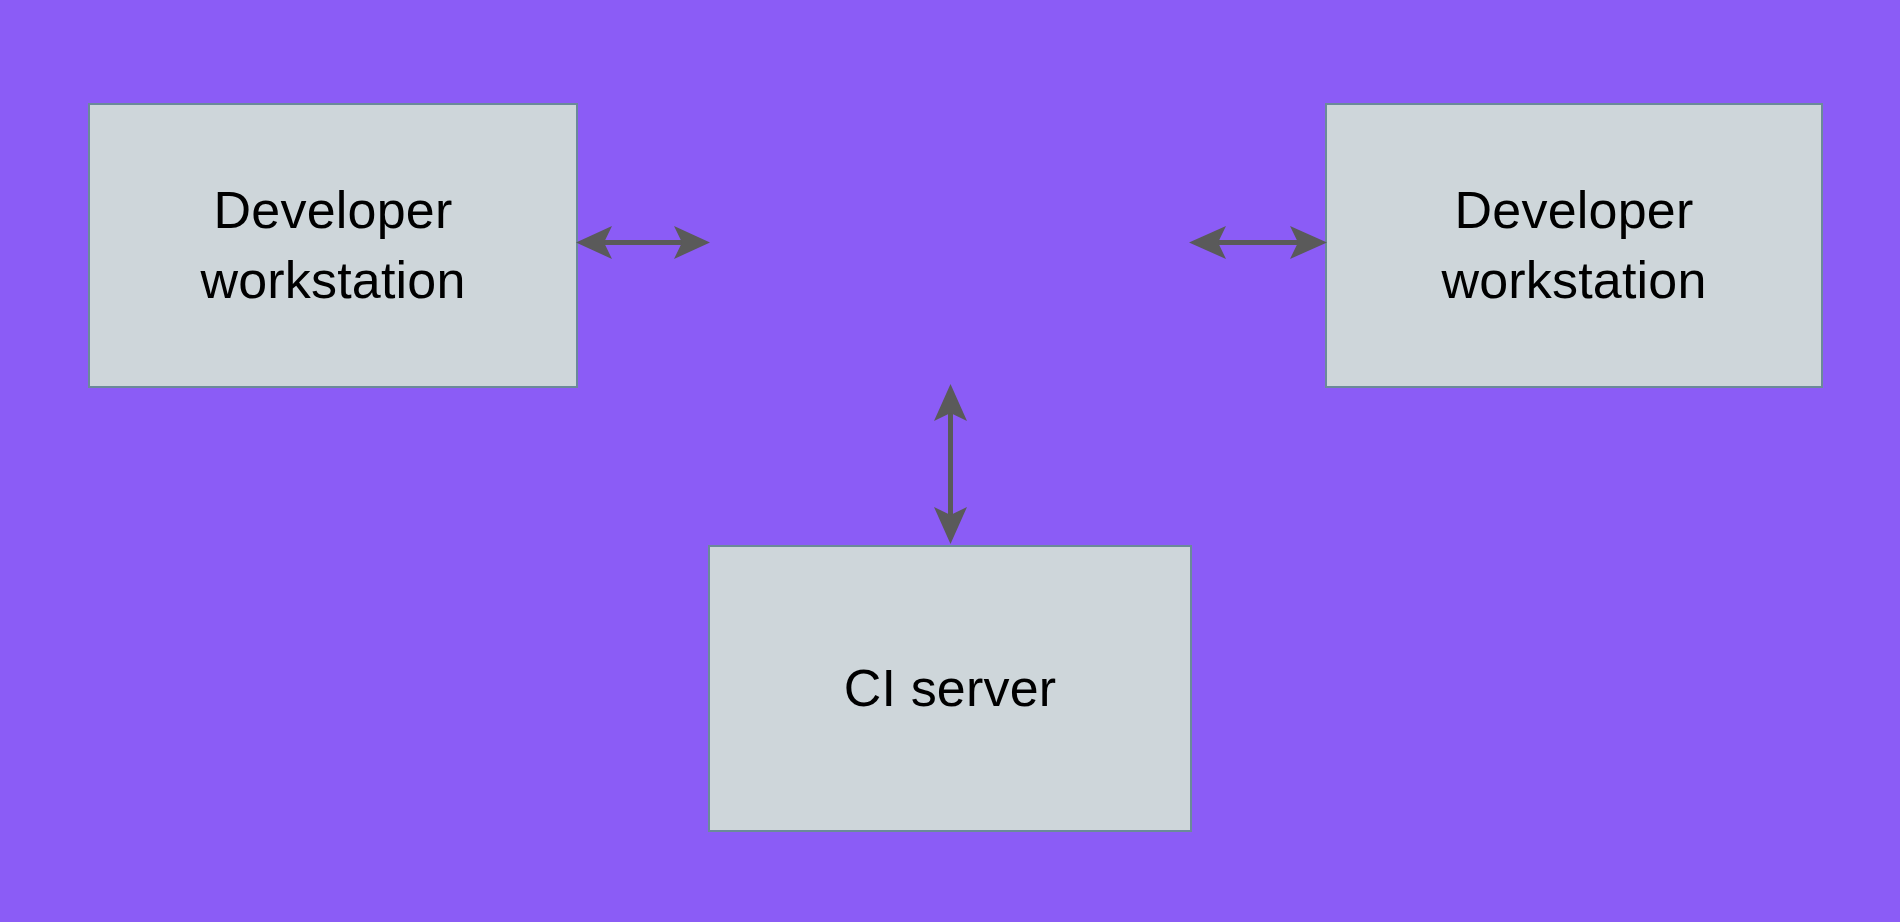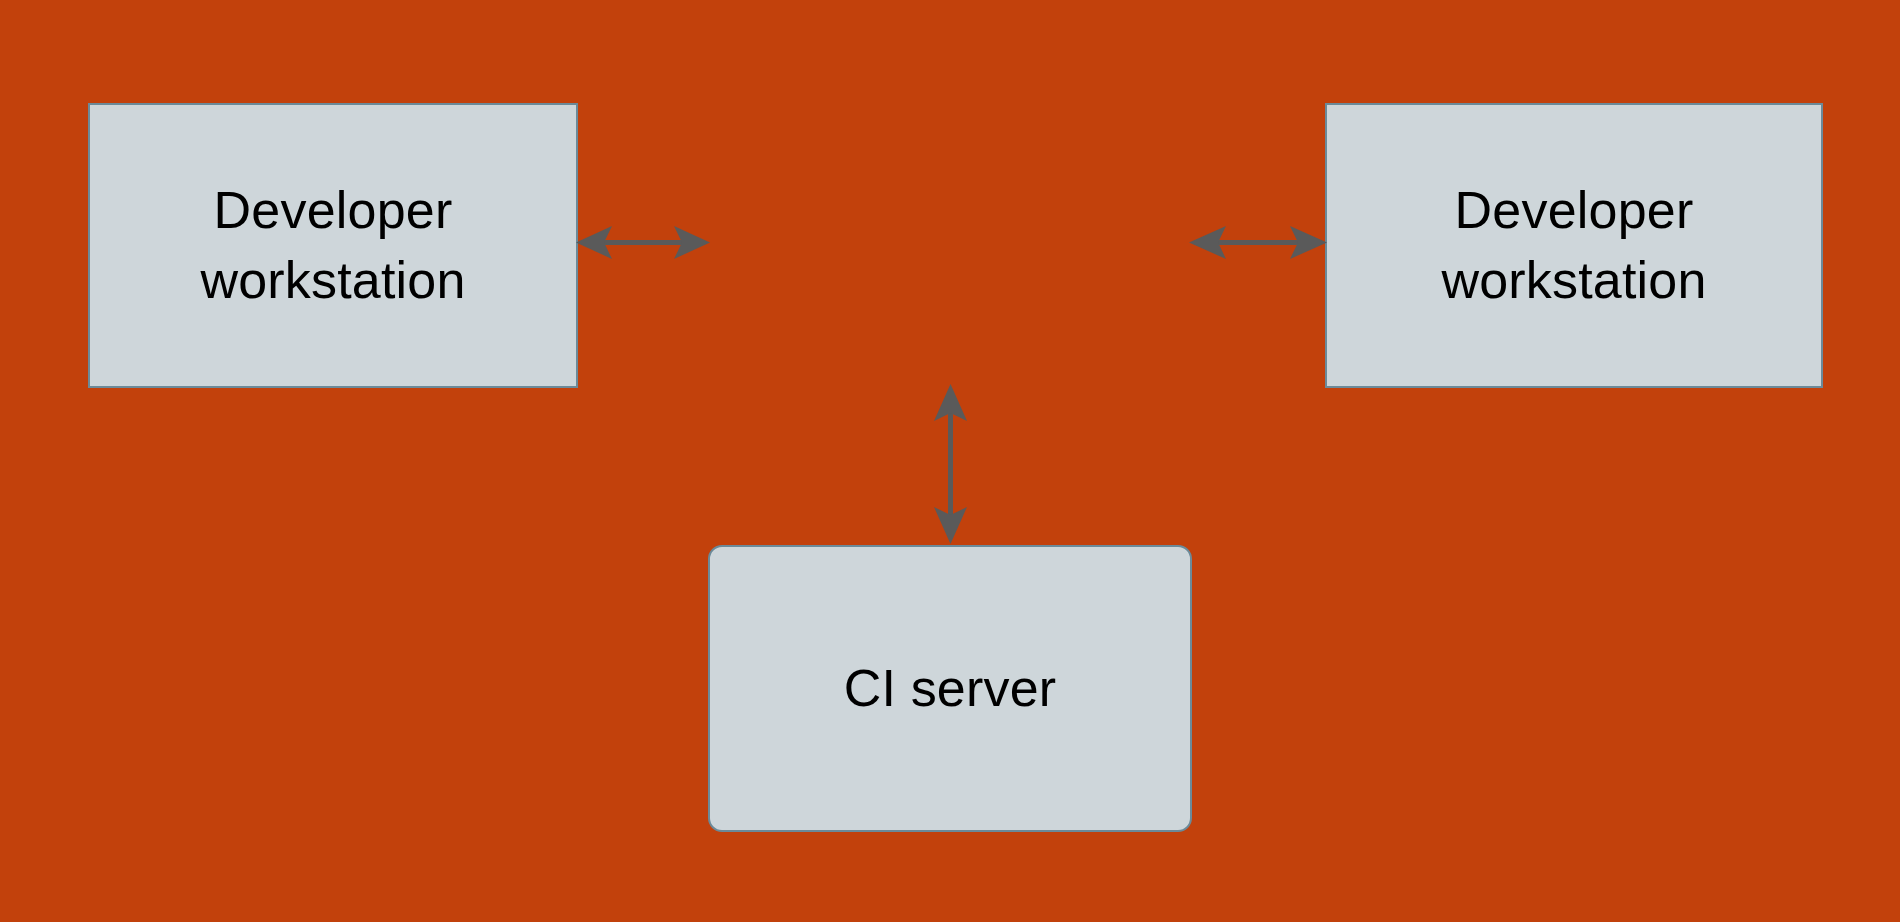--- a/index.html
+++ b/index.html
@@ -8,21 +8,21 @@
     padding: 0;
     background: #ffffff;
   }
   body {
     font-family: "Liberation Sans", "DejaVu Sans", sans-serif;
   }
   #canvas {
     position: relative;
     width: 1900px;
     height: 922px;
-    background: #c2410c;
+    background: #8b5cf6;
     overflow: hidden;
   }
   .node {
     position: absolute;
     box-sizing: border-box;
     background: #ced6da;
     border: 2px solid #6b8a99;
     display: flex;
     align-items: center;
     justify-content: center;
@@ -33,21 +33,21 @@
     line-height: 1.33;
     color: #000000;
     letter-spacing: 0.2px;
     white-space: pre-line;
     font-weight: 400;
   }
   
   #node-dev-left   { left: 88px;   top: 103px; width: 490px; height: 285px; }
   #node-shared     { left: 708px;  top: 103px; width: 482px; height: 285px; }
   #node-dev-right  { left: 1325px; top: 103px; width: 498px; height: 285px; }
-  #node-ci         { left: 708px;  top: 545px; width: 484px; height: 287px; border-radius: 14px; }
+  #node-ci         { left: 708px;  top: 545px; width: 484px; height: 287px; }
 
   .edge {
     position: absolute;
     overflow: visible;
   }
   #edge-left-shared   { left: 574px;  top: 212px; width: 138px; height: 62px; }
   #edge-shared-right  { left: 1186px; top: 212px; width: 143px; height: 62px; }
   #edge-shared-ci     { left: 920px;  top: 381px; width: 62px;  height: 166px; }
 </style>
 </head>

